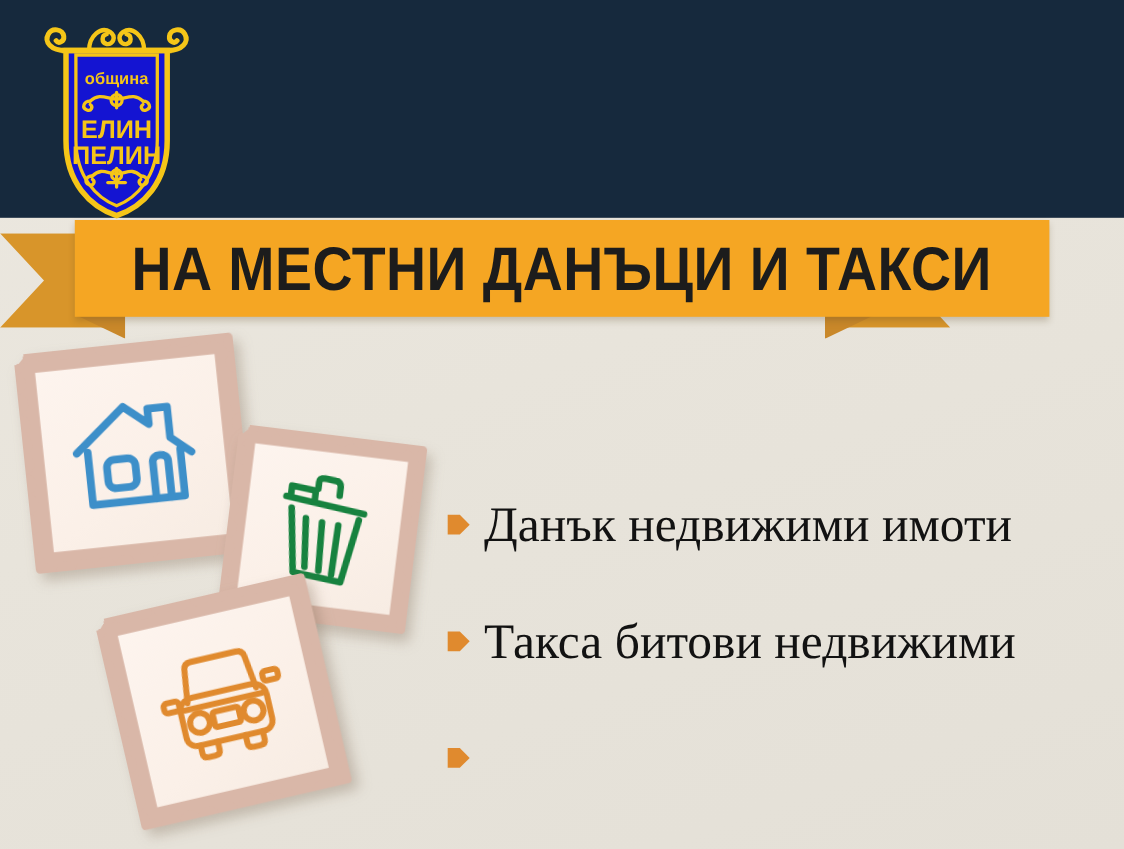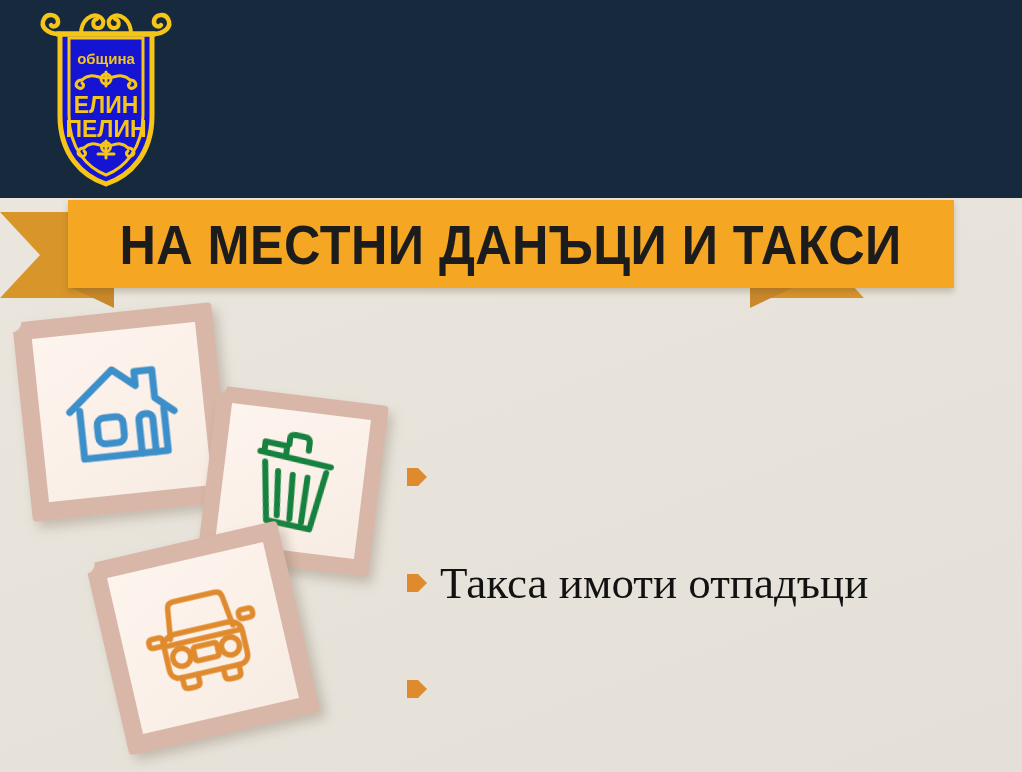--- a/index.html
+++ b/index.html
@@ -19,21 +19,21 @@
   
   .header-band{
     position:absolute;left:0;top:0;width:1022px;height:198px;
     background:#16293d;
   }
   .header-inner{
     position:absolute;left:0;top:0;width:1022px;height:198px;
     display:flex;align-items:center;
   }
   .crest{
-    position:absolute;left:36px;top:8px;width:140px;height:182px;
+    position:absolute;left:36px;top:20px;width:140px;height:182px;
   }
   .title-wrap{
     position:absolute;left:186px;top:0;width:820px;height:198px;
     display:flex;flex-direction:column;align-items:center;justify-content:center;
   }
   .title-line{
     color:#ffffff;
     font-family:"Liberation Sans", sans-serif;
     font-weight:bold;
     font-size:57px;
@@ -365,29 +365,30 @@
   </div>
 
   <div class="bullets">
 
     <div class="bullet-row">
       <span class="bullet-marker">
         <svg width="22" height="24" viewBox="0 0 22 24" aria-hidden="true">
           <path d="M1 3 L12 3 L21 12 L12 21 L1 21 Z" fill="#e08a2e"></path>
         </svg>
       </span>
+      <span class="bullet-text">Данък недвижими имоти</span>
     </div>
 
     <div class="bullet-row">
       <span class="bullet-marker">
         <svg width="22" height="24" viewBox="0 0 22 24" aria-hidden="true">
           <path d="M1 3 L12 3 L21 12 L12 21 L1 21 Z" fill="#e08a2e"></path>
         </svg>
       </span>
-      <span class="bullet-text">Такса имоти отпадъци</span>
+      <span class="bullet-text">Такса битови недвижими</span>
     </div>
 
     <div class="bullet-row">
       <span class="bullet-marker">
         <svg width="22" height="24" viewBox="0 0 22 24" aria-hidden="true">
           <path d="M1 3 L12 3 L21 12 L12 21 L1 21 Z" fill="#e08a2e"></path>
         </svg>
       </span>
     </div>
 

